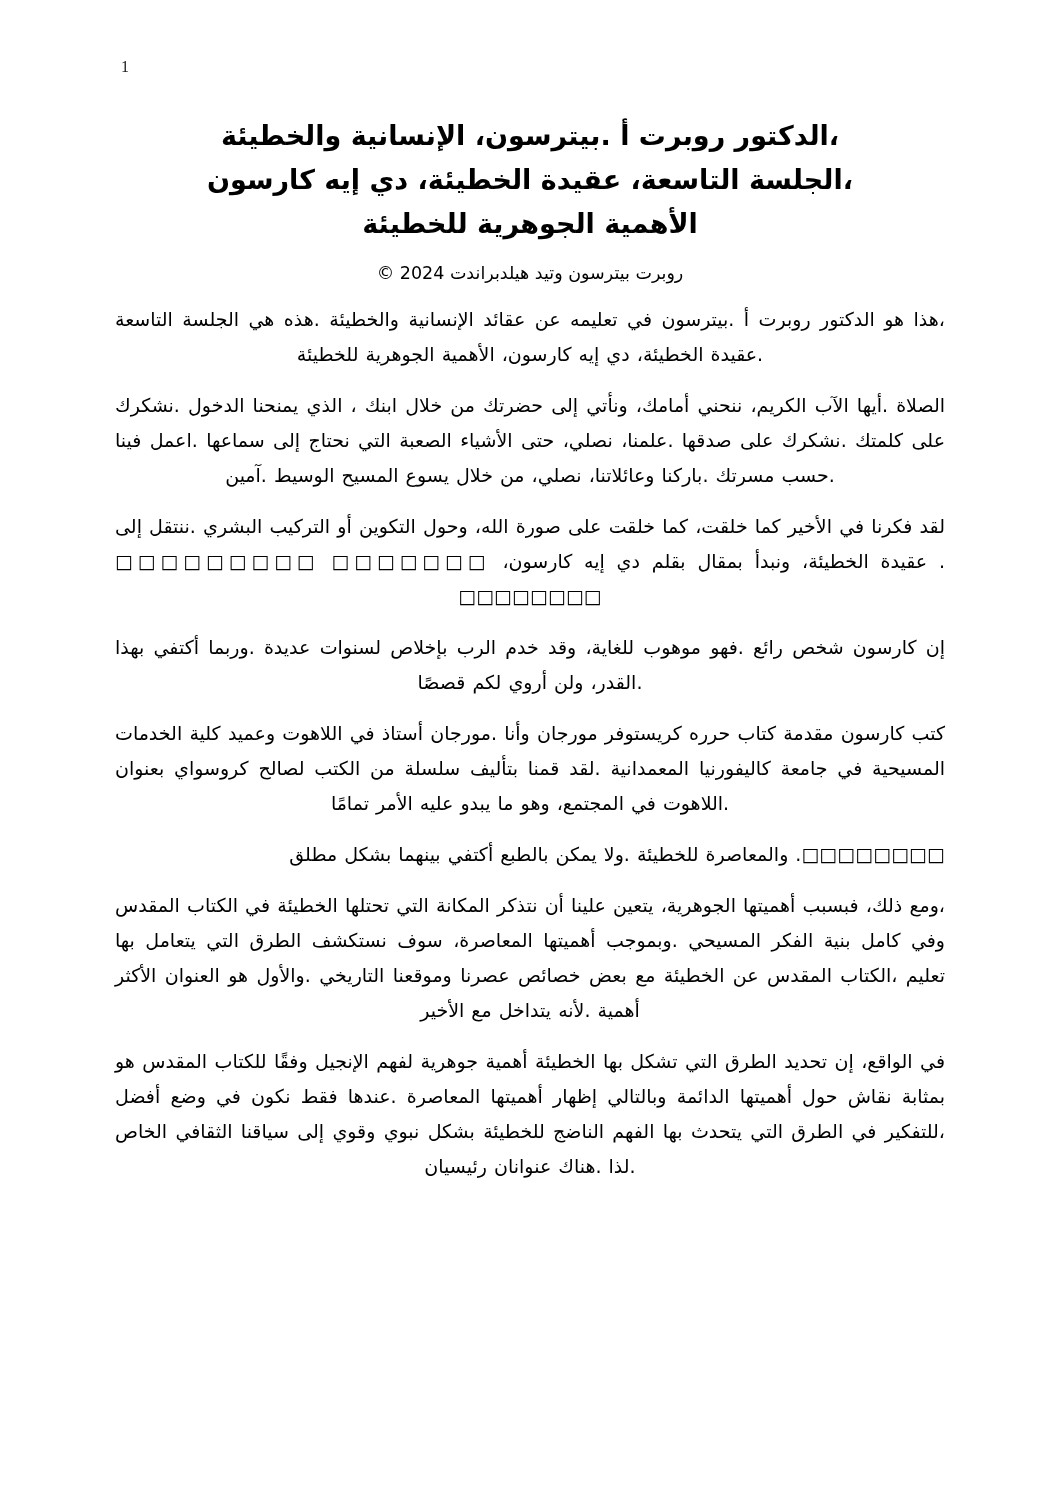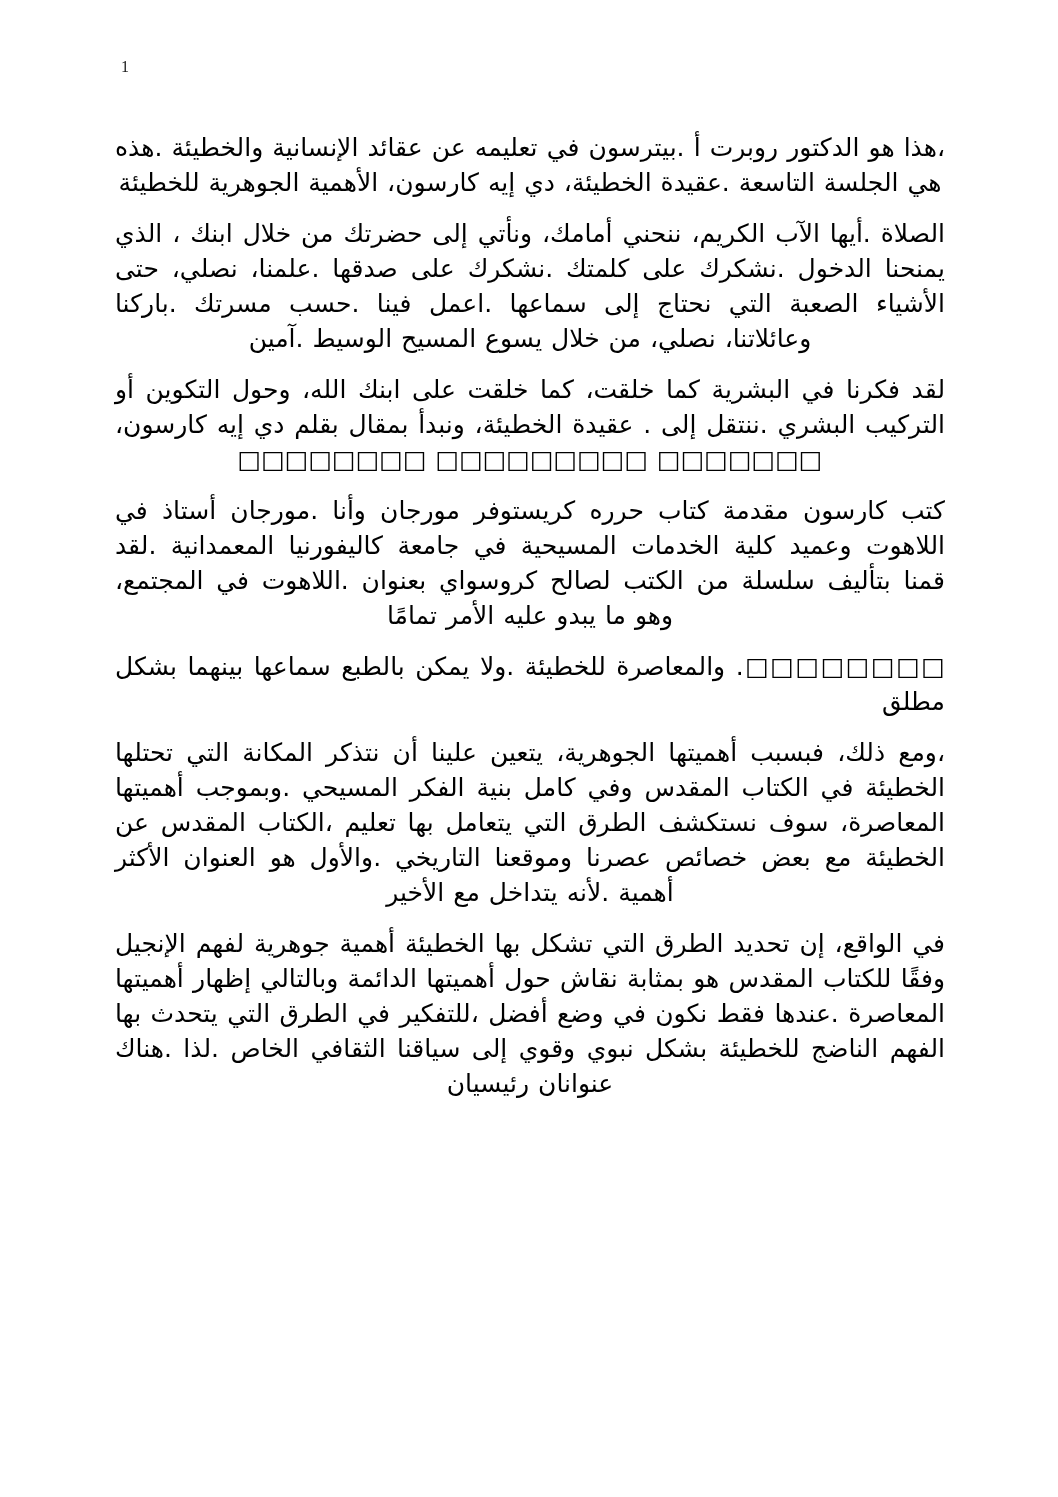--- a/index.html
+++ b/index.html
@@ -39,52 +39,59 @@
     line-height: 44px;
     text-align: center;
   }
   .byline {
     font-size: 17.5px;
     line-height: 26px;
     margin-top: 14px;
     text-align: center;
   }
   .body-par {
-    font-size: 25px;
+    font-size: 19px;
     line-height: 35px;
     margin: 16px 0 0 0;
     text-align: justify;
     text-align-last: center;
     word-spacing: 1px;
   }
   .body-par.flush-start {
     text-align-last: right;
   }
 </style>
 </head>
 <body>
 
 <div class="page">
 
   <span class="page-number">1</span>
 
   <div class="content">
 
+    <div class="title-block">
+      <div class="title-line">،الدكتور روبرت أ .بيترسون، الإنسانية والخطيئة</div>
+      <div class="title-line">،الجلسة التاسعة، عقيدة الخطيئة، دي إيه كارسون</div>
+      <div class="title-line">الأهمية الجوهرية للخطيئة</div>
+      <div class="byline">روبرت بيترسون وتيد هيلدبراندت 2024 ©</div>
+    </div>
 
     <p class="body-par">،هذا هو الدكتور روبرت أ .بيترسون في تعليمه عن عقائد الإنسانية والخطيئة .هذه هي الجلسة التاسعة .عقيدة الخطيئة، دي إيه كارسون، الأهمية الجوهرية للخطيئة</p>
 
     <p class="body-par">الصلاة .أيها الآب الكريم، ننحني أمامك، ونأتي إلى حضرتك من خلال ابنك ، الذي يمنحنا الدخول .نشكرك على كلمتك .نشكرك على صدقها .علمنا، نصلي، حتى الأشياء الصعبة التي نحتاج إلى سماعها .اعمل فينا .حسب مسرتك .باركنا وعائلاتنا، نصلي، من خلال يسوع المسيح الوسيط .آمين</p>
 
-    <p class="body-par">لقد فكرنا في البشرية كما خلقت، كما خلقت على ابنك الله، وحول التكوين أو التركيب البشري .ننتقل إلى . عقيدة الخطيئة، ونبدأ بمقال بقلم دي إيه كارسون، □□□□□□□ □□□□□□□□□ □□□□□□□□</p>
+    <p class="body-par">لقد فكرنا في الأخير كما خلقت، كما خلقت على صورة الله، وحول التكوين أو التركيب البشري .ننتقل إلى . عقيدة الخطيئة، ونبدأ بمقال بقلم دي إيه كارسون، □□□□□□□ □□□□□□□□□ □□□□□□□□</p>
 
+    <p class="body-par">إن كارسون شخص رائع .فهو موهوب للغاية، وقد خدم الرب بإخلاص لسنوات عديدة .وربما أكتفي بهذا .القدر، ولن أروي لكم قصصًا</p>
 
     <p class="body-par">كتب كارسون مقدمة كتاب حرره كريستوفر مورجان وأنا .مورجان أستاذ في اللاهوت وعميد كلية الخدمات المسيحية في جامعة كاليفورنيا المعمدانية .لقد قمنا بتأليف سلسلة من الكتب لصالح كروسواي بعنوان .اللاهوت في المجتمع، وهو ما يبدو عليه الأمر تمامًا</p>
 
 
 
-    <p class="body-par flush-start">□□□□□□□□. والمعاصرة للخطيئة .ولا يمكن بالطبع سماعها بينهما بشكل مطلق</p>
+    <p class="body-par flush-start">□□□□□□□□. والمعاصرة للخطيئة .ولا يمكن بالطبع أكتفي بينهما بشكل مطلق</p>
 
     <p class="body-par">،ومع ذلك، فبسبب أهميتها الجوهرية، يتعين علينا أن نتذكر المكانة التي تحتلها الخطيئة في الكتاب المقدس وفي كامل بنية الفكر المسيحي .وبموجب أهميتها المعاصرة، سوف نستكشف الطرق التي يتعامل بها تعليم ،الكتاب المقدس عن الخطيئة مع بعض خصائص عصرنا وموقعنا التاريخي .والأول هو العنوان الأكثر أهمية .لأنه يتداخل مع الأخير</p>
 
     <p class="body-par">في الواقع، إن تحديد الطرق التي تشكل بها الخطيئة أهمية جوهرية لفهم الإنجيل وفقًا للكتاب المقدس هو بمثابة نقاش حول أهميتها الدائمة وبالتالي إظهار أهميتها المعاصرة .عندها فقط نكون في وضع أفضل ،للتفكير في الطرق التي يتحدث بها الفهم الناضج للخطيئة بشكل نبوي وقوي إلى سياقنا الثقافي الخاص .لذا .هناك عنوانان رئيسيان</p>
 
   </div>
 </div>
 
 </body></html>

